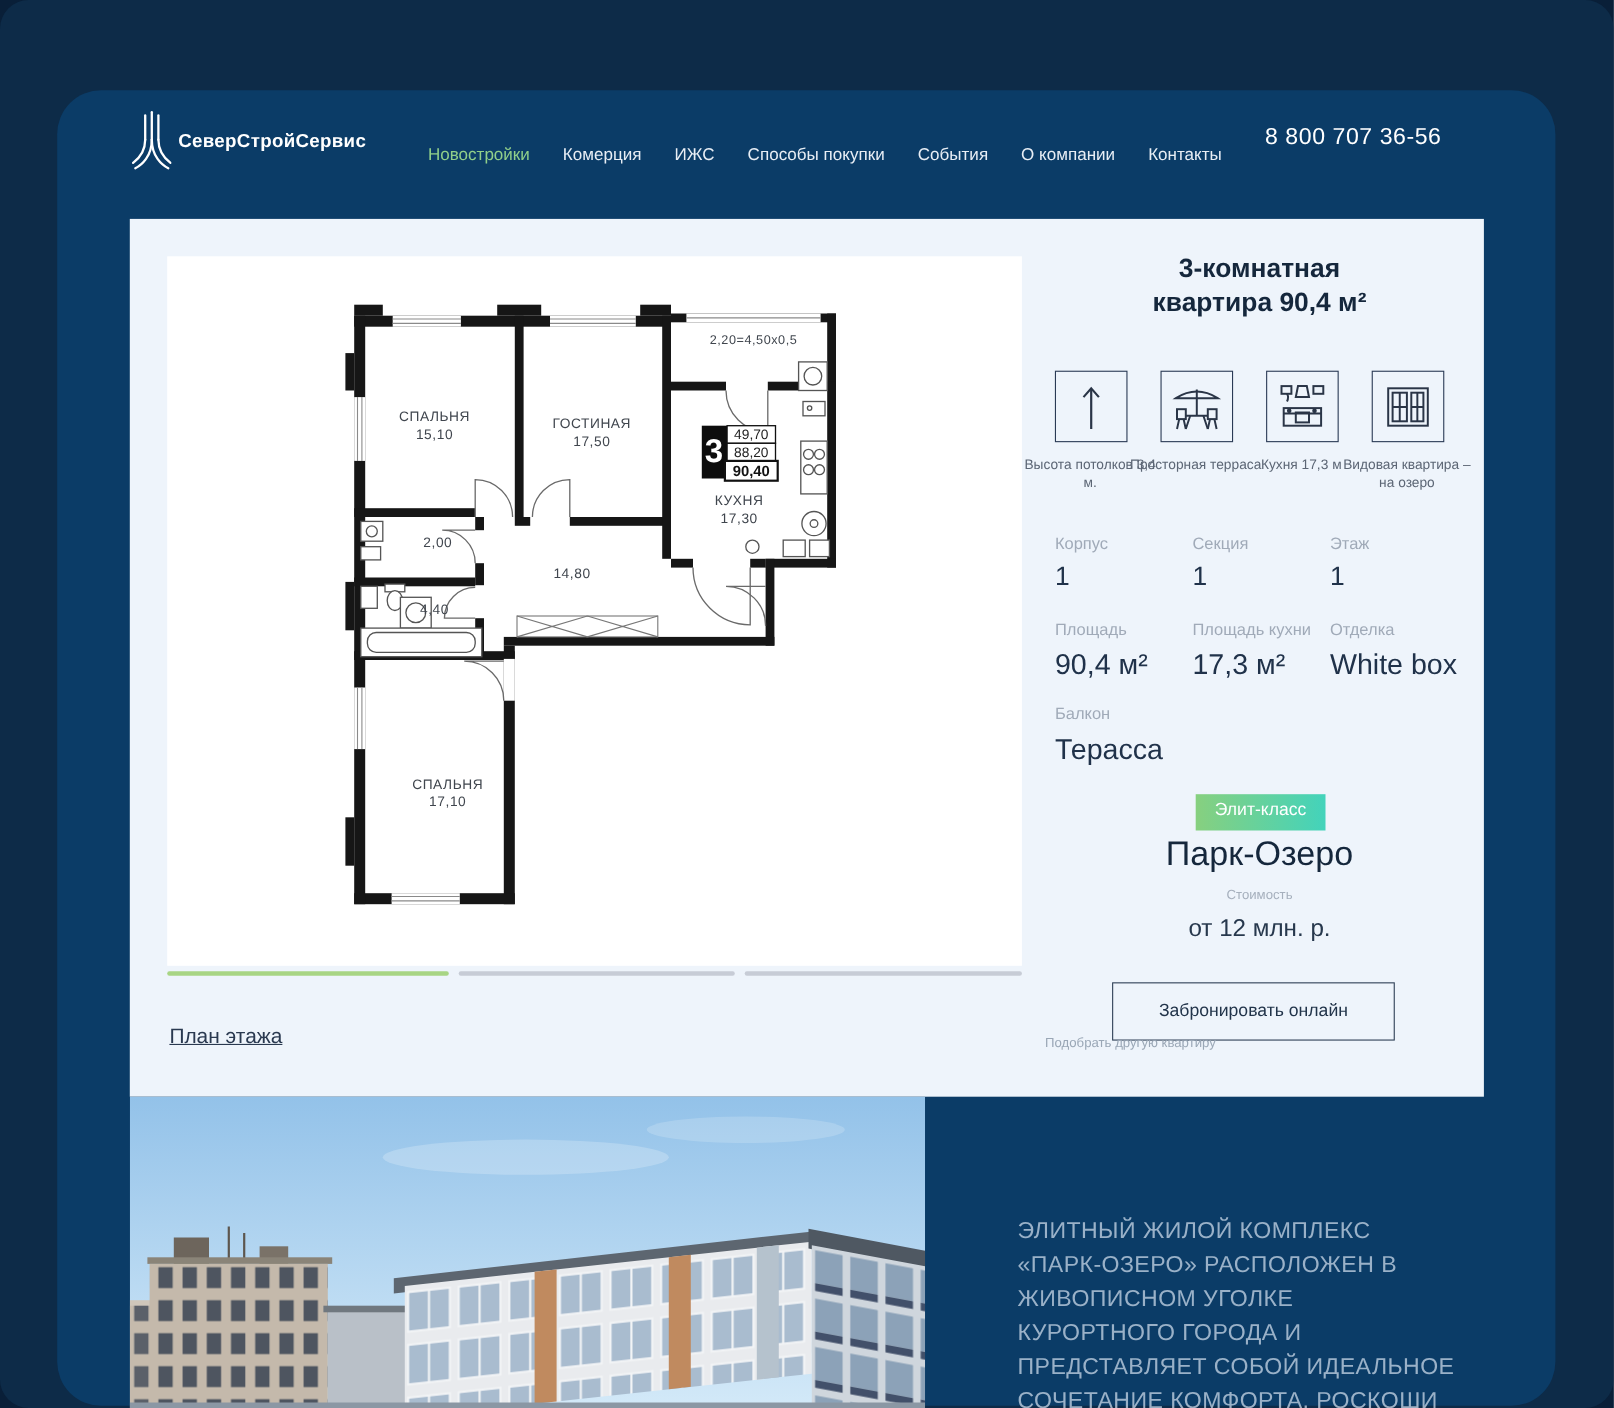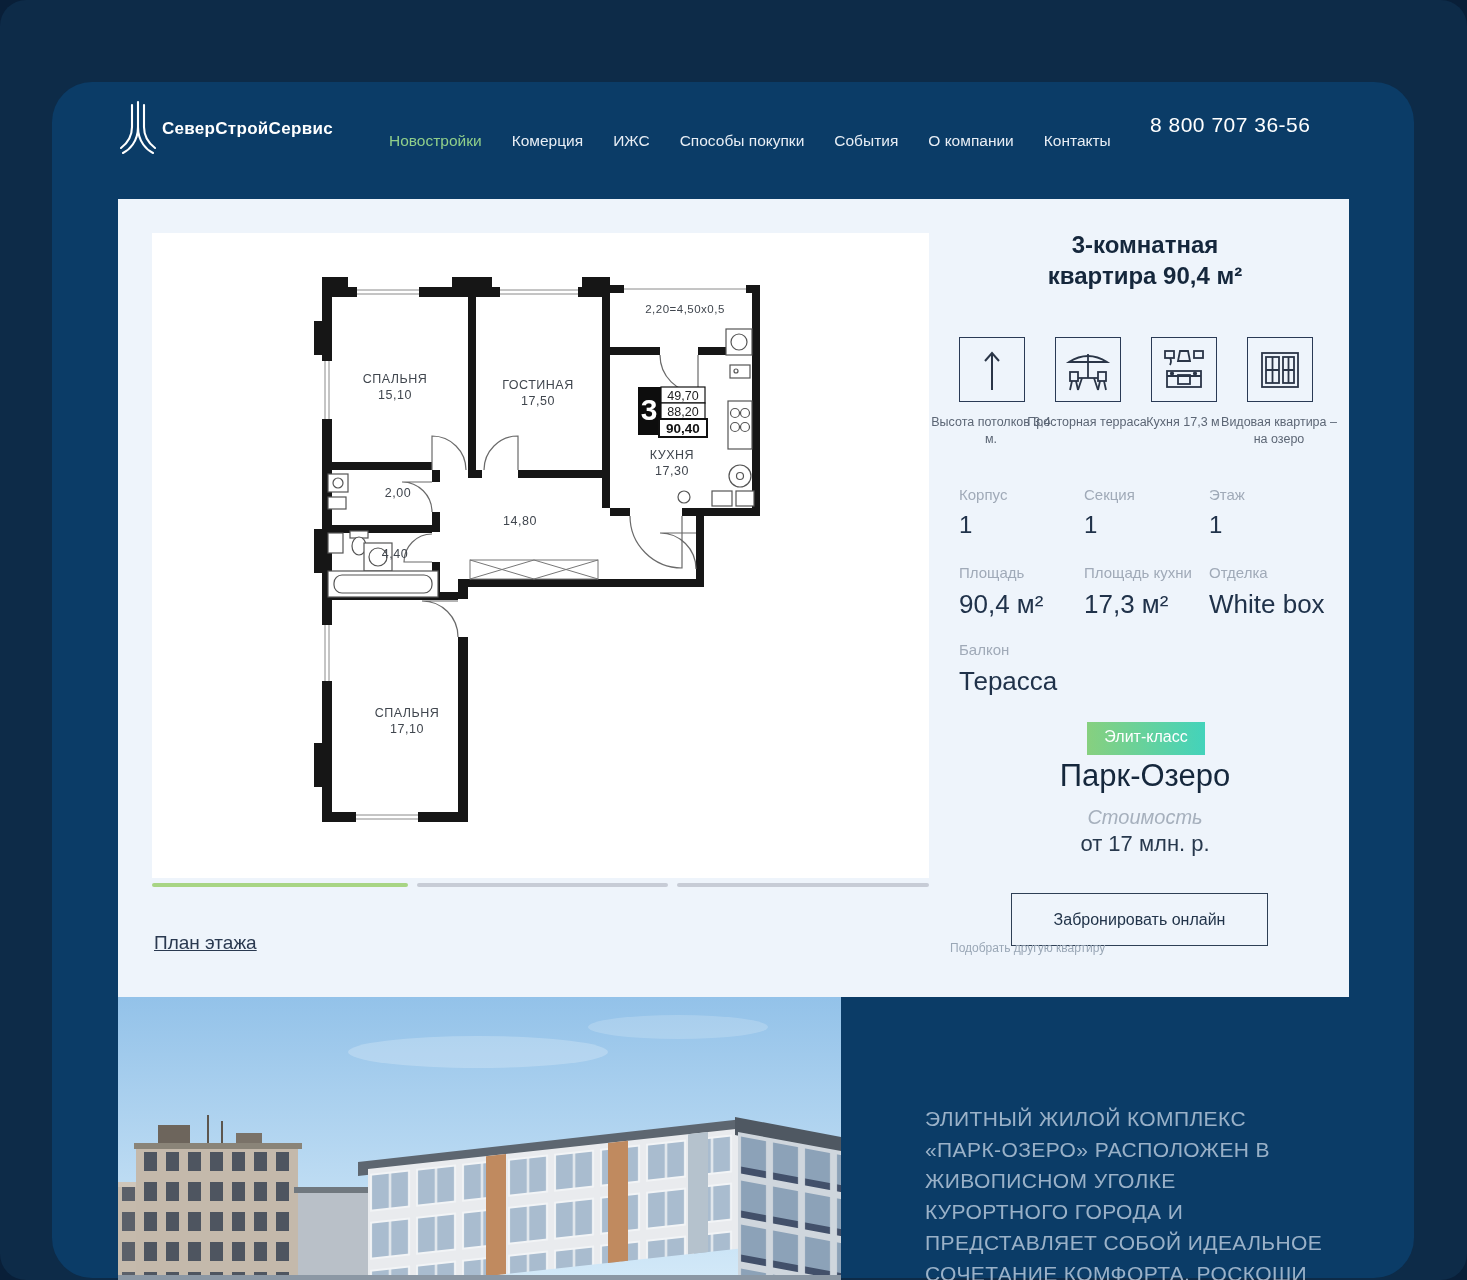--- a/index.html
+++ b/index.html
@@ -27,21 +27,21 @@
   .features{position:absolute;left:959px;top:337px;display:flex;gap:30px;}
   .feature{width:66px;}
   .feature .box{width:64px;height:63px;border:1px solid #2a3a55;display:flex;align-items:center;justify-content:center;background:transparent;}
   .feature .cap{width:124px;margin-left:-30px;margin-top:12px;text-align:center;font-size:12.5px;line-height:1.35;color:#5c6675;}
   .spec{position:absolute;width:150px;}
   .spec .lbl{font-size:15px;color:#a0aab8;}
   .spec .val{margin-top:8px;font-size:26px;color:#20324a;}
   .spec.small .val{font-size:24px;}
   .badge{position:absolute;left:1087px;top:722px;width:118px;height:33px;line-height:29px;text-align:center;color:#ffffff;font-size:16px;background:linear-gradient(90deg,#87d07f,#43d3bb);}
   .complex{position:absolute;left:950px;top:758px;width:390px;text-align:center;font-size:31px;color:#15273c;}
-  .price-lbl{position:absolute;left:950px;top:806px;width:390px;text-align:center;font-size:20px;color:#a6b0bd;font-style:italic;}
+  .price-lbl{position:absolute;left:950px;top:806px;width:390px;text-align:center;font-size:12px;color:#a6b0bd;}
   .price{position:absolute;left:950px;top:831px;width:390px;text-align:center;font-size:22px;color:#27384d;}
   .book-btn{position:absolute;left:1011px;top:893px;width:257px;height:53px;background:transparent;border:1.5px solid #2e3f55;font-size:16px;color:#22344a;font-family:"Liberation Sans",sans-serif;cursor:pointer;}
   .other-link{position:absolute;left:950px;top:941px;width:390px;text-align:left;font-size:12px;color:#9aa7b6;cursor:pointer;}
   
   .photo{position:absolute;left:118px;top:997px;width:723px;height:283px;}
   .about{position:absolute;left:925px;top:1103px;width:400px;font-size:21px;line-height:1.48;color:#b3c6d9;opacity:.85;letter-spacing:.4px;}
   svg text{font-family:"Liberation Sans",sans-serif;}
 </style>
 </head>
 <body>
@@ -290,21 +290,21 @@
     <div class="val">White box</div>
   </div>
   <div class="spec" style="left:959px;top:641px;">
     <div class="lbl">Балкон</div>
     <div class="val">Терасса</div>
   </div>
 
   <div class="badge">Элит-класс</div>
   <div class="complex">Парк-Озеро</div>
   <div class="price-lbl">Стоимость</div>
-  <div class="price">от 17 млн. р.</div>
+  <div class="price">от 12 млн. р.</div>
   <button class="book-btn">Забронировать онлайн</button>
   <div class="other-link">Подобрать другую квартиру</div>
 
   <svg class="photo" viewBox="0 0 723 283">
     <defs>
       <linearGradient id="sky" x1="0" y1="0" x2="0" y2="1">
         <stop offset="0" stop-color="#93c2e9"></stop>
           <stop offset="1" stop-color="#d3e9f8"></stop>
       </linearGradient>
       <pattern id="winL" width="22" height="30" patternUnits="userSpaceOnUse">

